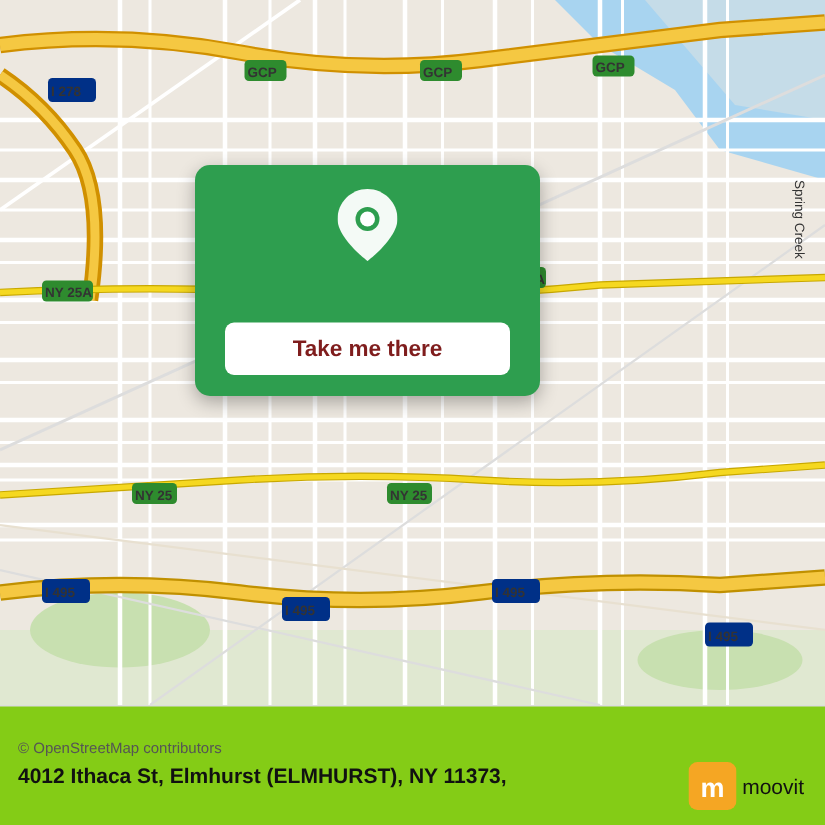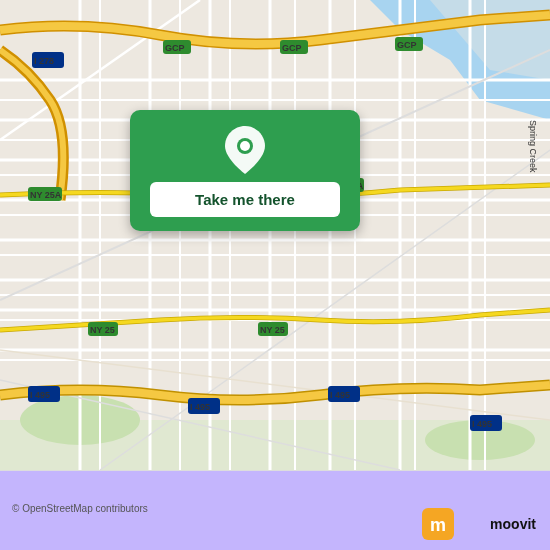--- a/index.html
+++ b/index.html
@@ -47,36 +47,37 @@
     #pin-icon-wrap {
       width: 44px;
       height: 44px;
       display: flex;
       align-items: center;
       justify-content: center;
     }
 
     #take-me-button {
       background: #fff;
-      color: #14532d;
+      color: #7f1d1d;
       border: none;
       border-radius: 6px;
       font-size: 15px;
       font-weight: 600;
       padding: 9px 22px;
       cursor: pointer;
       white-space: nowrap;
       width: 100%;
       text-align: center;
+      margin-top: 33px;
     }
 
     #footer {
       width: 550px;
       height: 80px;
-      background: #c4b5fd;
+      background: #84cc16;
       display: flex;
       flex-direction: column;
       justify-content: center;
       padding: 0 12px;
       border-top: 1px solid #ddd;
     }
 
     #osm-credit {
       font-size: 10px;
       color: #555;
@@ -104,23 +105,22 @@
       gap: 4px;
     }
 
     #moovit-icon {
       width: 32px;
       height: 32px;
     }
 
     #moovit-text {
       font-size: 14px;
-      font-weight: 700;
+      font-weight: 400;
       color: #111;
-      margin-left: 32px;
     }
     .road-minor { stroke: #fff; stroke-width: 3; fill: none; }
     .highway { stroke: #f5c842; stroke-width: 8; fill: none; }
     .highway-outline { stroke: #d09000; stroke-width: 11; fill: none; }
     .road-label { font-size: 9px; fill: #333; font-family: Arial; }
   </style>
 </head>
 <body>
 
 <div id="map-container">
@@ -228,20 +228,21 @@
         <circle cx="20" cy="20" r="8" fill="#2e9e4f"></circle>
         <circle cx="20" cy="20" r="5" fill="white"></circle>
       </svg>
     </div>
     <button id="take-me-button">Take me there</button>
   </div>
 </div>
 
 <div id="footer">
   <div id="osm-credit">© OpenStreetMap contributors</div>
+  <div id="address-line">4012 Ithaca St, Elmhurst (ELMHURST), NY 11373,</div>
 
   <div id="moovit-logo">
     <svg id="moovit-icon" viewBox="0 0 32 32" xmlns="http://www.w3.org/2000/svg">
       <rect width="32" height="32" rx="6" fill="#f5a623"></rect>
       <text x="16" y="23" text-anchor="middle" font-size="18" font-weight="bold" fill="white" font-family="Arial">m</text>
     </svg>
     <span id="moovit-text">moovit</span>
   </div>
 </div>
 

